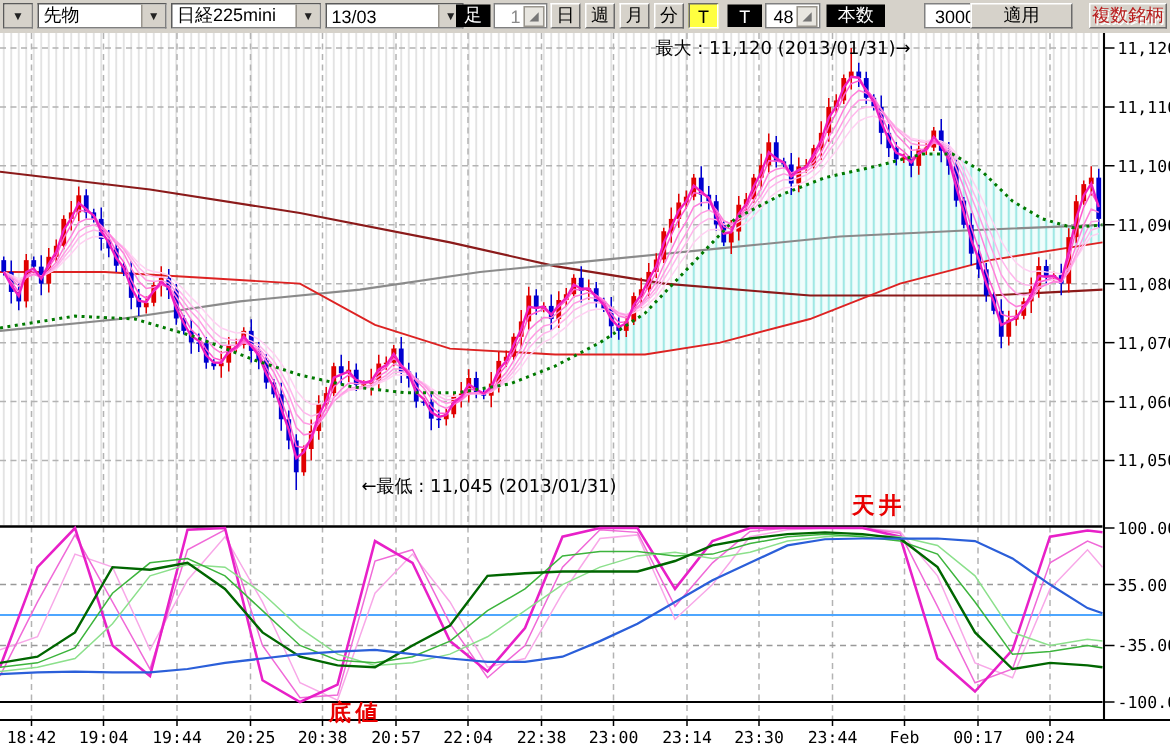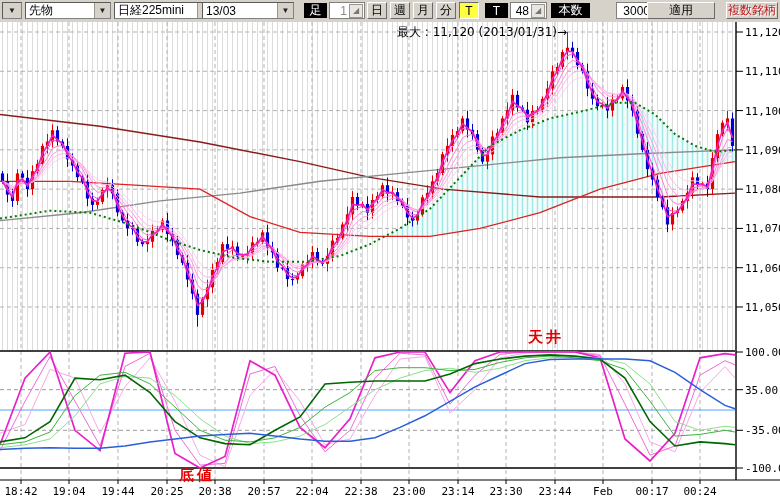--- a/index.html
+++ b/index.html
@@ -20,42 +20,42 @@
   .spin .sv{flex:1;text-align:right;padding-right:1px;color:#000;}
   .spin .si{width:12px;height:12px;margin:0 1px;background:#e8e6e0;border:1px solid #9a968e;
             font-size:8px;line-height:11px;text-align:center;color:#777;}
   .spin.dis .sv{color:#8a8a8a;}
   .tbtn{background:#d6d2ca;border:1px solid;border-color:#fff #6a6a6a #6a6a6a #fff;
         display:flex;align-items:center;justify-content:center;font-size:12px;color:#000;padding:0;}
   .tbtn.active{background:#ffff40;border-color:#6a6a6a #fff #fff #6a6a6a;}
   .tbtn.disabled{color:#b91c1c;text-shadow:1px 1px 0 #fff;text-align:center;}
   
   .chart-wrap{position:absolute;top:22px;left:0;width:780px;height:479px;background:#fff;}
-  .anno{position:absolute;font:12px "DejaVu Sans",sans-serif;color:#000;white-space:nowrap;}
+  .anno{position:absolute;font:12px "DejaVu Sans",sans-serif;color:#000;white-space:nowrap;margin-left:40px;}
   .anno.redbig{font:bold 15px "DejaVu Sans",sans-serif;color:#e80000;letter-spacing:3px;}
   svg text{font-family:"DejaVu Sans Mono","Liberation Mono",monospace;font-size:11px;fill:#000;}
 </style>
 </head>
 <body>
 
 <div class="app">
 
   <div class="toolbar">
     <div class="tb combo" style="left:2px;width:20px;">
       <span class="arr" style="border-left:none;width:100%;">▼</span>
     </div>
     <div class="tb combo" style="left:25px;width:86px;">
       <span class="ct">先物</span>
       <span class="arr">▼</span>
     </div>
     <div class="tb combo" style="left:114px;width:100px;">
       <span class="ct">日経225mini</span>
       <span class="arr">▼</span>
     </div>
-    <div class="tb combo" style="left:202px;width:92px;">
+    <div class="tb combo" style="left:217px;width:92px;">
       <span class="ct">13/03</span>
       <span class="arr">▼</span>
     </div>
     <div class="tb blabel" style="left:304px;width:23px;">足</div>
     <div class="tb spin dis" style="left:329px;width:36px;">
       <span class="sv">1</span>
       <span class="si">◢</span>
     </div>
     <button class="tb tbtn" style="left:367px;width:20px;">日</button>
     <button class="tb tbtn" style="left:390px;width:20px;">週</button>
@@ -491,17 +491,18 @@
           <text x="555" y="473" text-anchor="middle">23:44</text>
           <line x1="603" y1="458" x2="603" y2="462" stroke="#000"></line>
           <text x="603" y="473" text-anchor="middle">Feb</text>
           <line x1="652" y1="458" x2="652" y2="462" stroke="#000"></line>
           <text x="652" y="473" text-anchor="middle">00:17</text>
           <line x1="700" y1="458" x2="700" y2="462" stroke="#000"></line>
           <text x="700" y="473" text-anchor="middle">00:24</text>
         </g>
       </svg>
     <div class="anno" style="left:397px;top:2px;">最大 : 11,120 (2013/01/31)→</div>
+    <div class="anno" style="left:201px;top:294px;">←最低 : 11,045 (2013/01/31)</div>
     <div class="anno redbig" style="left:528px;top:306px;">天井</div>
     <div class="anno redbig" style="left:179px;top:444px;">底値</div>
   </div>
 
 </div>
 
 </body></html>

